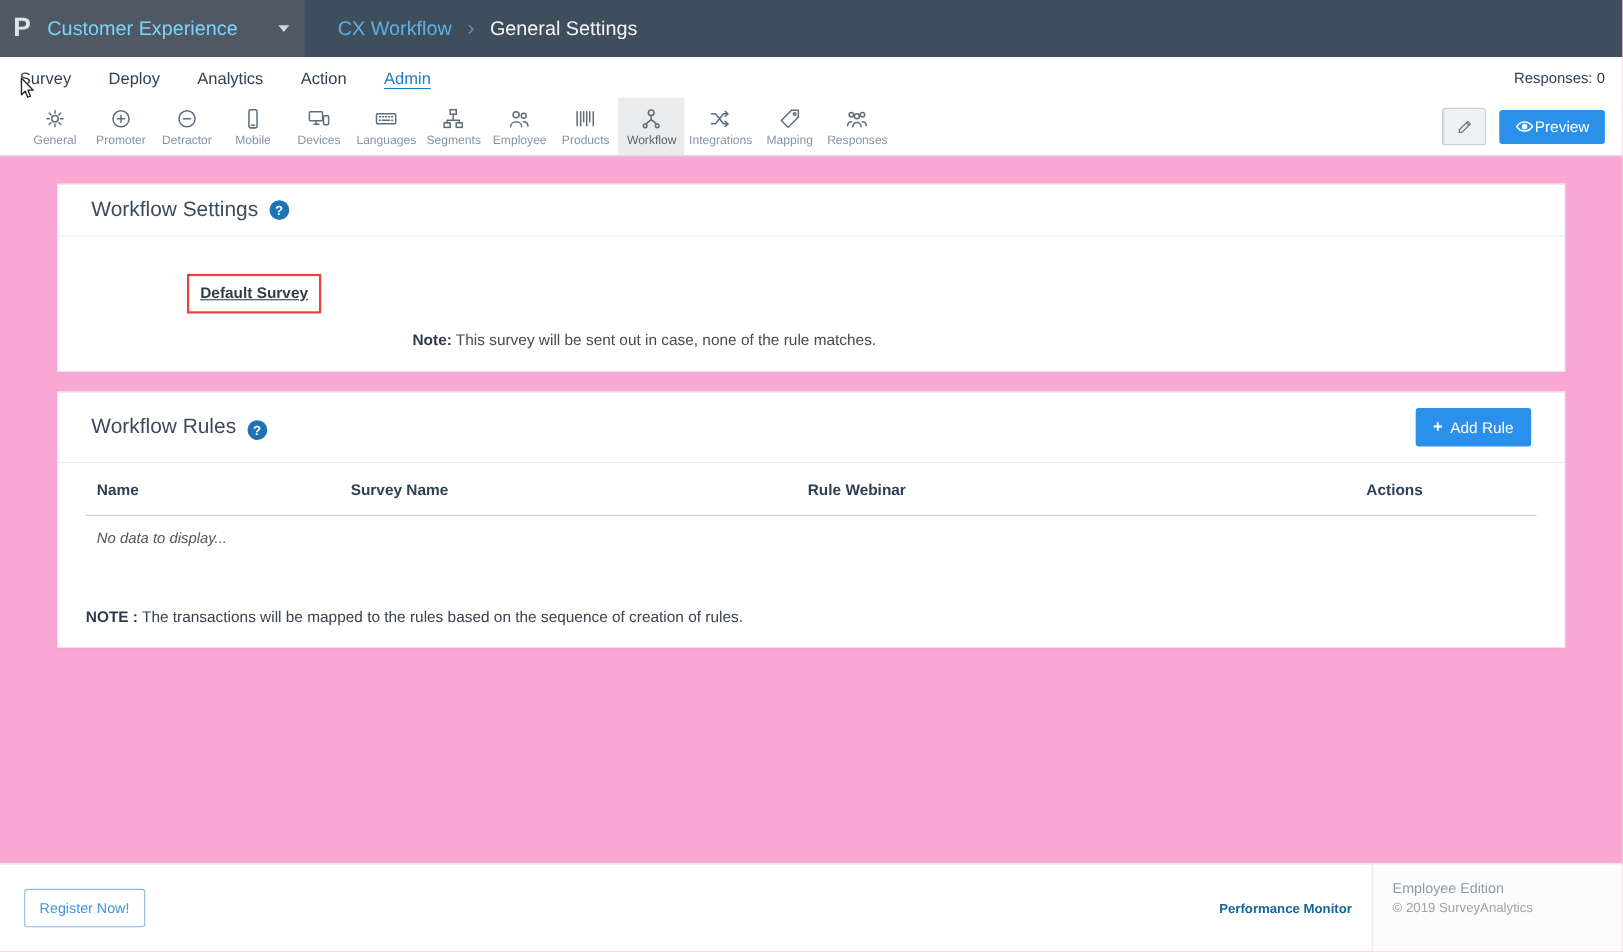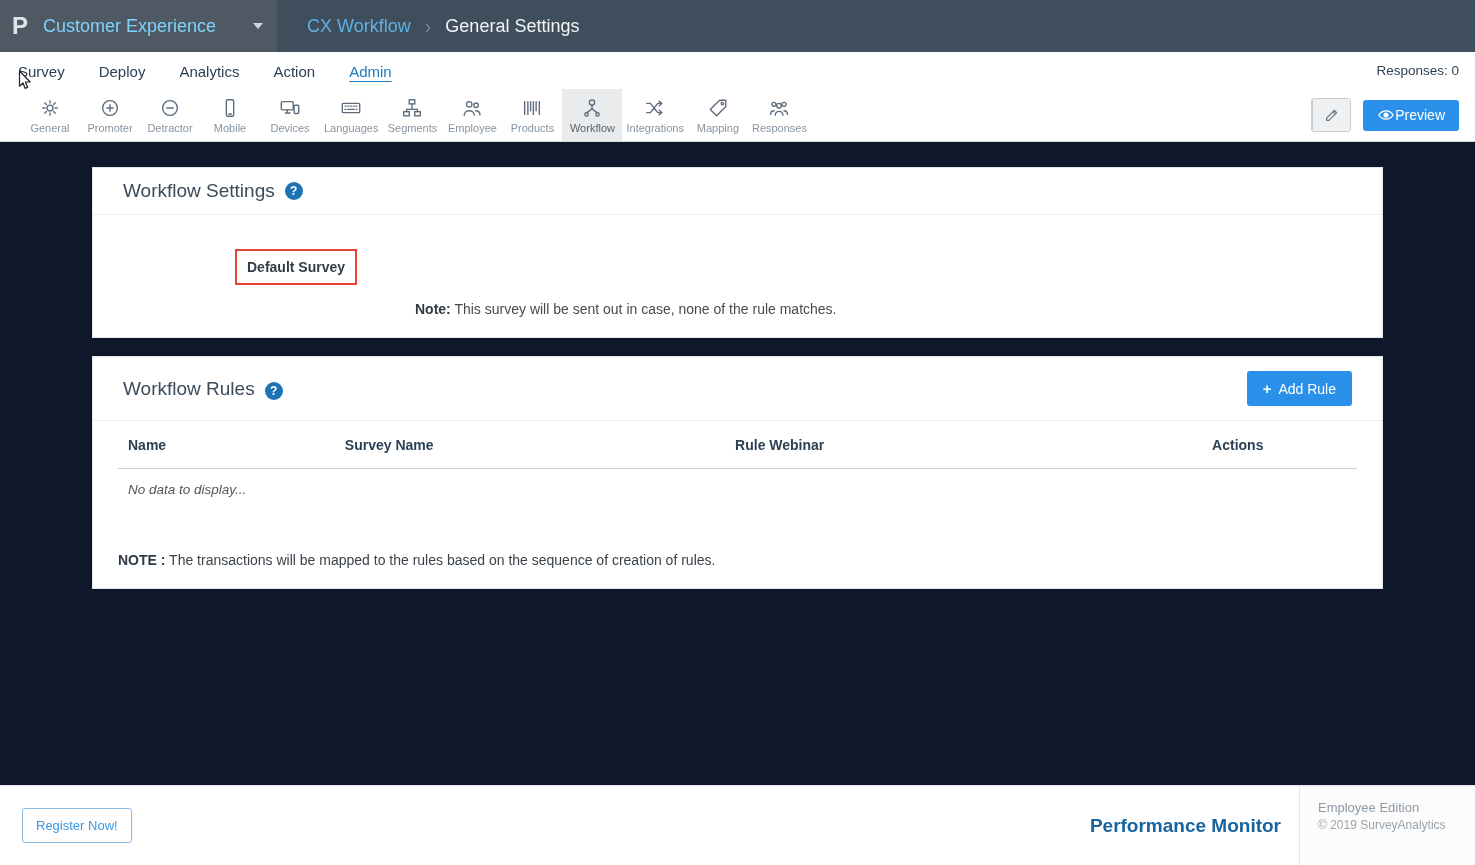--- a/index.html
+++ b/index.html
@@ -45,29 +45,29 @@
   .tb-item .tb-label { font-size:11px; color:#8694a1; white-space:nowrap; }
   .tb-item.active { background:#e9ebec; }
   .tb-item.active .tb-label { color:#5a6570; }
   .url-group { margin-left:auto; display:flex; align-items:center; gap:12px; margin-right:16px; }
   .url-wrap { display:flex; height:34px; border:1px solid #c9ced3; border-radius:3px; overflow:hidden; background:#fff; }
   .url-input { width:284px; border:none; padding:0 9px; font-size:13px; color:#667; font-family:"Liberation Sans",sans-serif; outline:none; }
   .pencil-btn { width:38px; background:#eef0f1; border-left:1px solid #c9ced3; display:flex; align-items:center; justify-content:center; color:#6a7a88; cursor:pointer; }
   .preview-btn { height:31px; background:#2b90e9; color:#fff; border:none; border-radius:3px; font-size:14px; padding:0 14px; display:flex; align-items:center; gap:0; cursor:pointer; font-family:"Liberation Sans",sans-serif; }
 
   
-  .content { flex:1; background:#0f172a; padding:25px 92px 0; }
+  .content { flex:1; background:#f9a8d4; padding:25px 52px 0; }
   .panel { background:#fff; border:1px solid #e4e7e9; box-shadow:0 1px 2px rgba(0,0,0,0.05); }
   .panel-header { display:flex; align-items:center; padding:12px 30px; }
   .panel-title { font-size:19px; color:#3c4b59; }
   .help-icon { width:18px; height:18px; border-radius:50%; background:#1e73b4; color:#fff; font-size:12px; font-weight:bold; display:inline-flex; align-items:center; justify-content:center; margin-left:10px; cursor:pointer; }
   .divider { height:1px; background:#ebedee; }
 
   .p1-body { padding:34px 30px 20px; }
-  .form-row { display:flex; align-items:center; margin-left:112px; }
+  .form-row { display:flex; align-items:center; margin-left:87px;text-decoration:underline; }
   .label-highlight { border:2px solid #e8423b; padding:7px 10px; display:inline-block; }
   .field-label { font-size:14px; font-weight:bold; color:#323c46; }
   .select-box { margin-left:13px; width:160px; height:36px; border:1px solid #ccd1d5; border-radius:2px; background:#fff; display:flex; align-items:center; justify-content:space-between; padding:0 10px; font-size:14px; color:#55606a; cursor:pointer; }
   .select-box svg { color:#9aa5ae; }
   .note-line { margin:16px 0 0 292px; font-size:14px; color:#4a4a4a; }
   .note-line b, .rules-note b { color:#2f3a44; }
   .save-row { margin:30px 0 0 292px; }
   .save-btn { background:#2b90e9; color:#fff; border:none; border-radius:3px; font-size:15px; padding:9px 21px; cursor:pointer; font-family:"Liberation Sans",sans-serif; }
 
   .panel2 { margin-top:18px; }
@@ -79,22 +79,22 @@
   table.rules { width:100%; border-collapse:collapse; }
   table.rules th { text-align:left; font-size:14px; font-weight:bold; color:#2e4154; padding:16px 10px 15px; border-bottom:1px solid #c9ced2; }
   .col-name { width:17.5%; } .col-survey { width:31.5%; } .col-criteria { width:38.5%; } .col-actions { width:12.5%; }
   td.empty-cell { font-size:13.5px; font-style:italic; color:#555; padding:13px 10px; }
   .rules-note { padding:42px 25px 20px; font-size:14px; color:#3a434c; }
 
   
   .footer { height:80px; background:#fff; border-top:1px solid #e3e5e7; display:flex; align-items:center; flex-shrink:0; }
   .webinar-text { margin-left:59px; font-size:17px; color:#5c6c7a; }
   .register-btn { margin-left:22px; background:#fff; border:1px solid #8abbe8; color:#3b97e4; font-size:13px; padding:9px 13px; border-radius:3px; cursor:pointer; font-family:"Liberation Sans",sans-serif; }
-  .performance-link { margin-left:auto; margin-right:18px; font-size:19px; font-weight:bold; color:#17649f; cursor:pointer; }
-  .footer-right { width:176px; align-self:stretch; border-left:1px solid #e8e8e8; padding:14px 0 0 18px; background:#fcfcfc; }
+  .performance-link { margin-left:auto; margin-right:18px; font-size:12px; font-weight:bold; color:#17649f; cursor:pointer; }
+  .footer-right { width:228px; align-self:stretch; border-left:1px solid #e8e8e8; padding:14px 0 0 18px; background:#fcfcfc; }
   .edition { font-size:13px; color:#8e9aa4; margin-bottom:3px; }
   .copyright { font-size:12px; color:#9aa4ad; }
 
   
   .mouse-cursor { position:absolute; left:14px; top:69px; z-index:50; pointer-events:none; }
 
   svg { display:block; }
 </style>
 </head>
 <body>

